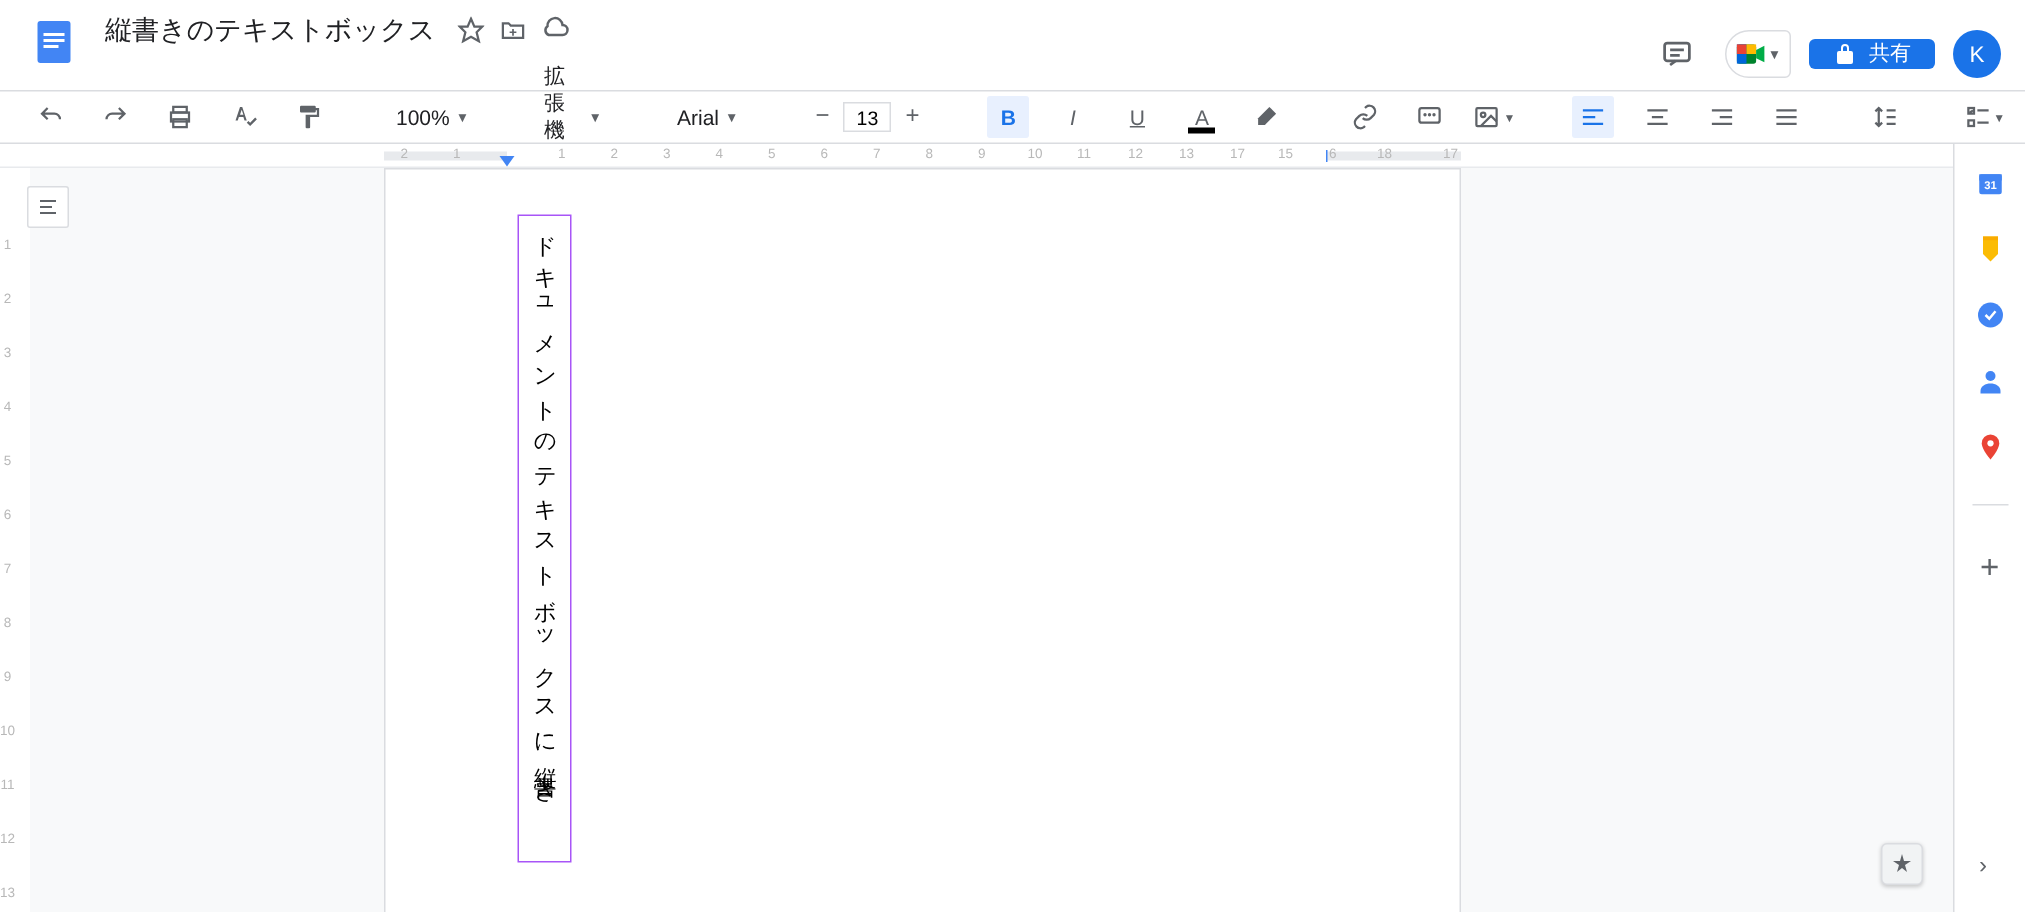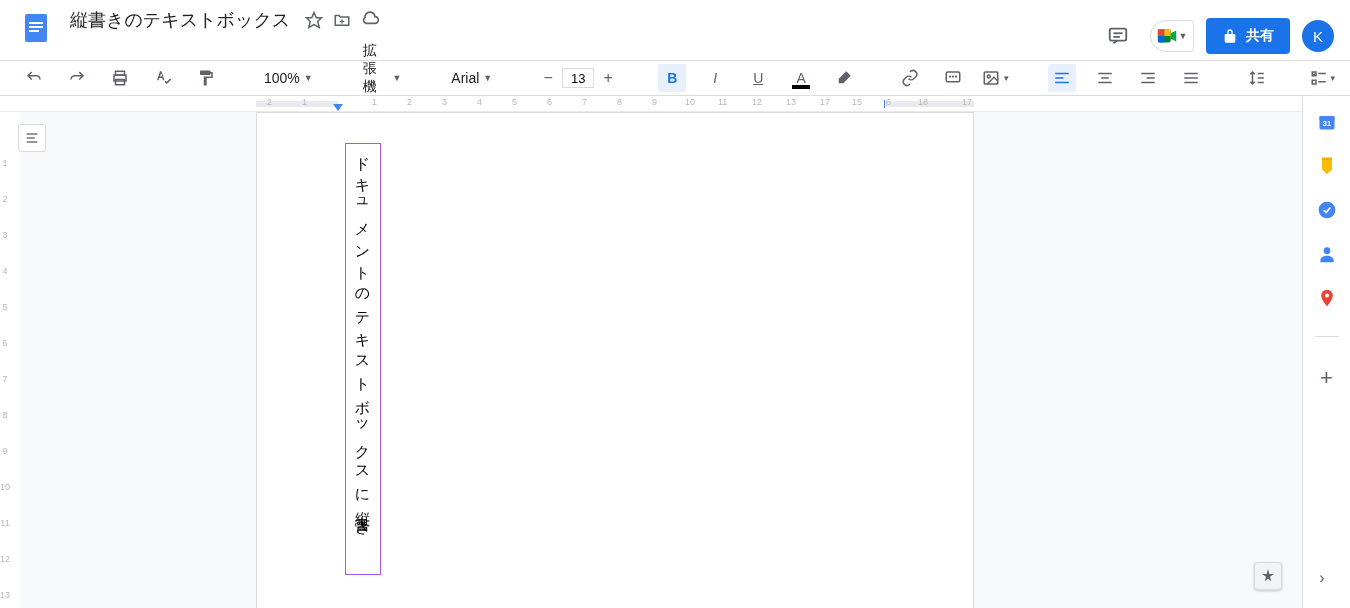--- a/index.html
+++ b/index.html
@@ -10,21 +10,21 @@
 .title-area{flex:1;display:flex;flex-direction:column}
 .title-row{display:flex;align-items:center;gap:8px;height:24px}
 .doc-title{font-size:18px;color:#202124;padding:2px 6px}
 .title-icon{width:20px;height:20px;display:flex;align-items:center;justify-content:center;color:#5f6368;cursor:pointer}
 .menu-row{display:flex;align-items:center;gap:2px;height:28px;margin-top:2px}
 .menu-item{font-size:14px;color:#202124;padding:4px 7px;cursor:pointer;border-radius:4px}
 .last-edit{font-size:13px;color:#5f6368;text-decoration:underline;margin-left:12px;cursor:pointer}
 .header-right{display:flex;align-items:center;gap:12px;padding-top:8px}
 .hdr-btn{width:40px;height:40px;display:flex;align-items:center;justify-content:center;color:#5f6368;cursor:pointer;border-radius:50%}
 .meet-btn{width:44px;height:32px;border-radius:16px 4px 4px 16px;background:#fff;border:1px solid #dadce0;display:flex;align-items:center;justify-content:center;cursor:pointer;padding:0 4px}
-.share-btn{background:#1a73e8;color:#fff;height:36px;padding:0 16px;border-radius:4px;display:flex;align-items:center;gap:8px;font-size:14px;cursor:pointer;font-weight:700}
+.share-btn{background:#1a73e8;color:#fff;height:20px;padding:0 16px;border-radius:4px;display:flex;align-items:center;gap:8px;font-size:14px;cursor:pointer;font-weight:400}
 .avatar{width:32px;height:32px;border-radius:50%;background:#1a73e8;color:#fff;display:flex;align-items:center;justify-content:center;font-size:15px;cursor:pointer}
 .toolbar{height:36px;border-top:1px solid #dadce0;border-bottom:1px solid #dadce0;display:flex;align-items:center;padding:0 20px;gap:15px}
 .tb-btn{min-width:28px;height:28px;display:flex;align-items:center;justify-content:center;color:#5f6368;cursor:pointer;border-radius:2px;font-size:14px}
 .tb-btn.active{background:#e8f0fe;color:#1a73e8}
 .tb-sep{width:1px;height:20px;background:#dadce0;margin:0 4px}
 .tb-select{display:flex;align-items:center;gap:4px;padding:0 6px;height:28px;cursor:pointer;font-size:14px;color:#202124}
 .tb-select .arrow{font-size:9px;color:#5f6368}
 .font-size-box{display:flex;align-items:center}
 .fs-btn{width:24px;height:24px;display:flex;align-items:center;justify-content:center;color:#5f6368;cursor:pointer;font-size:16px}
 .fs-input{width:32px;height:20px;border:1px solid #dadce0;text-align:center;font-size:13px;margin:0 2px}

